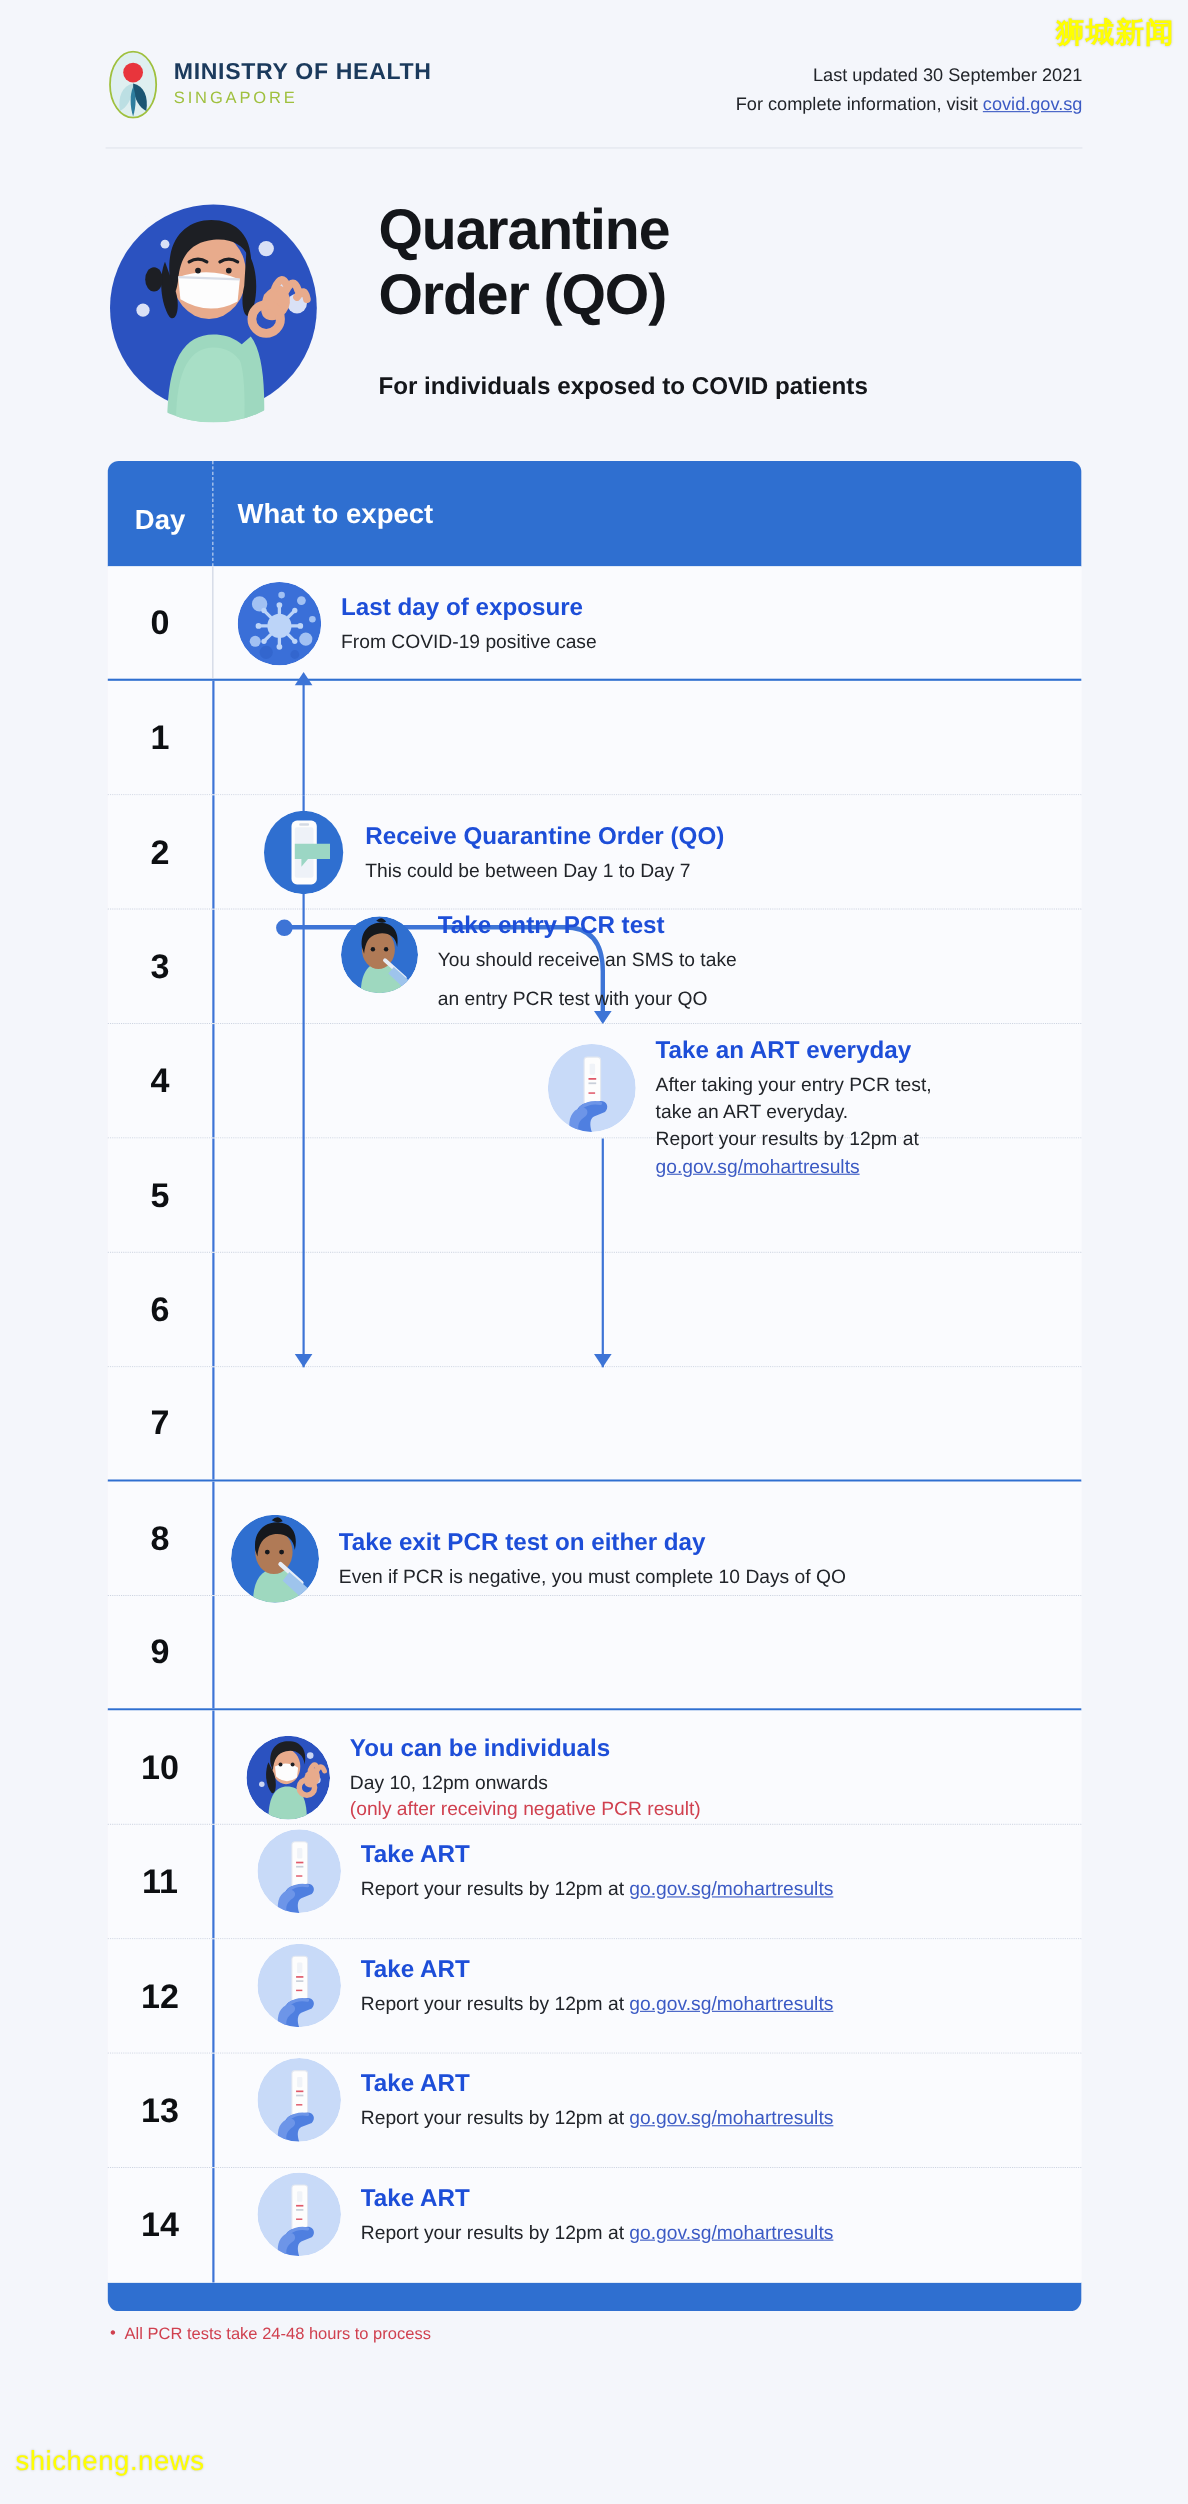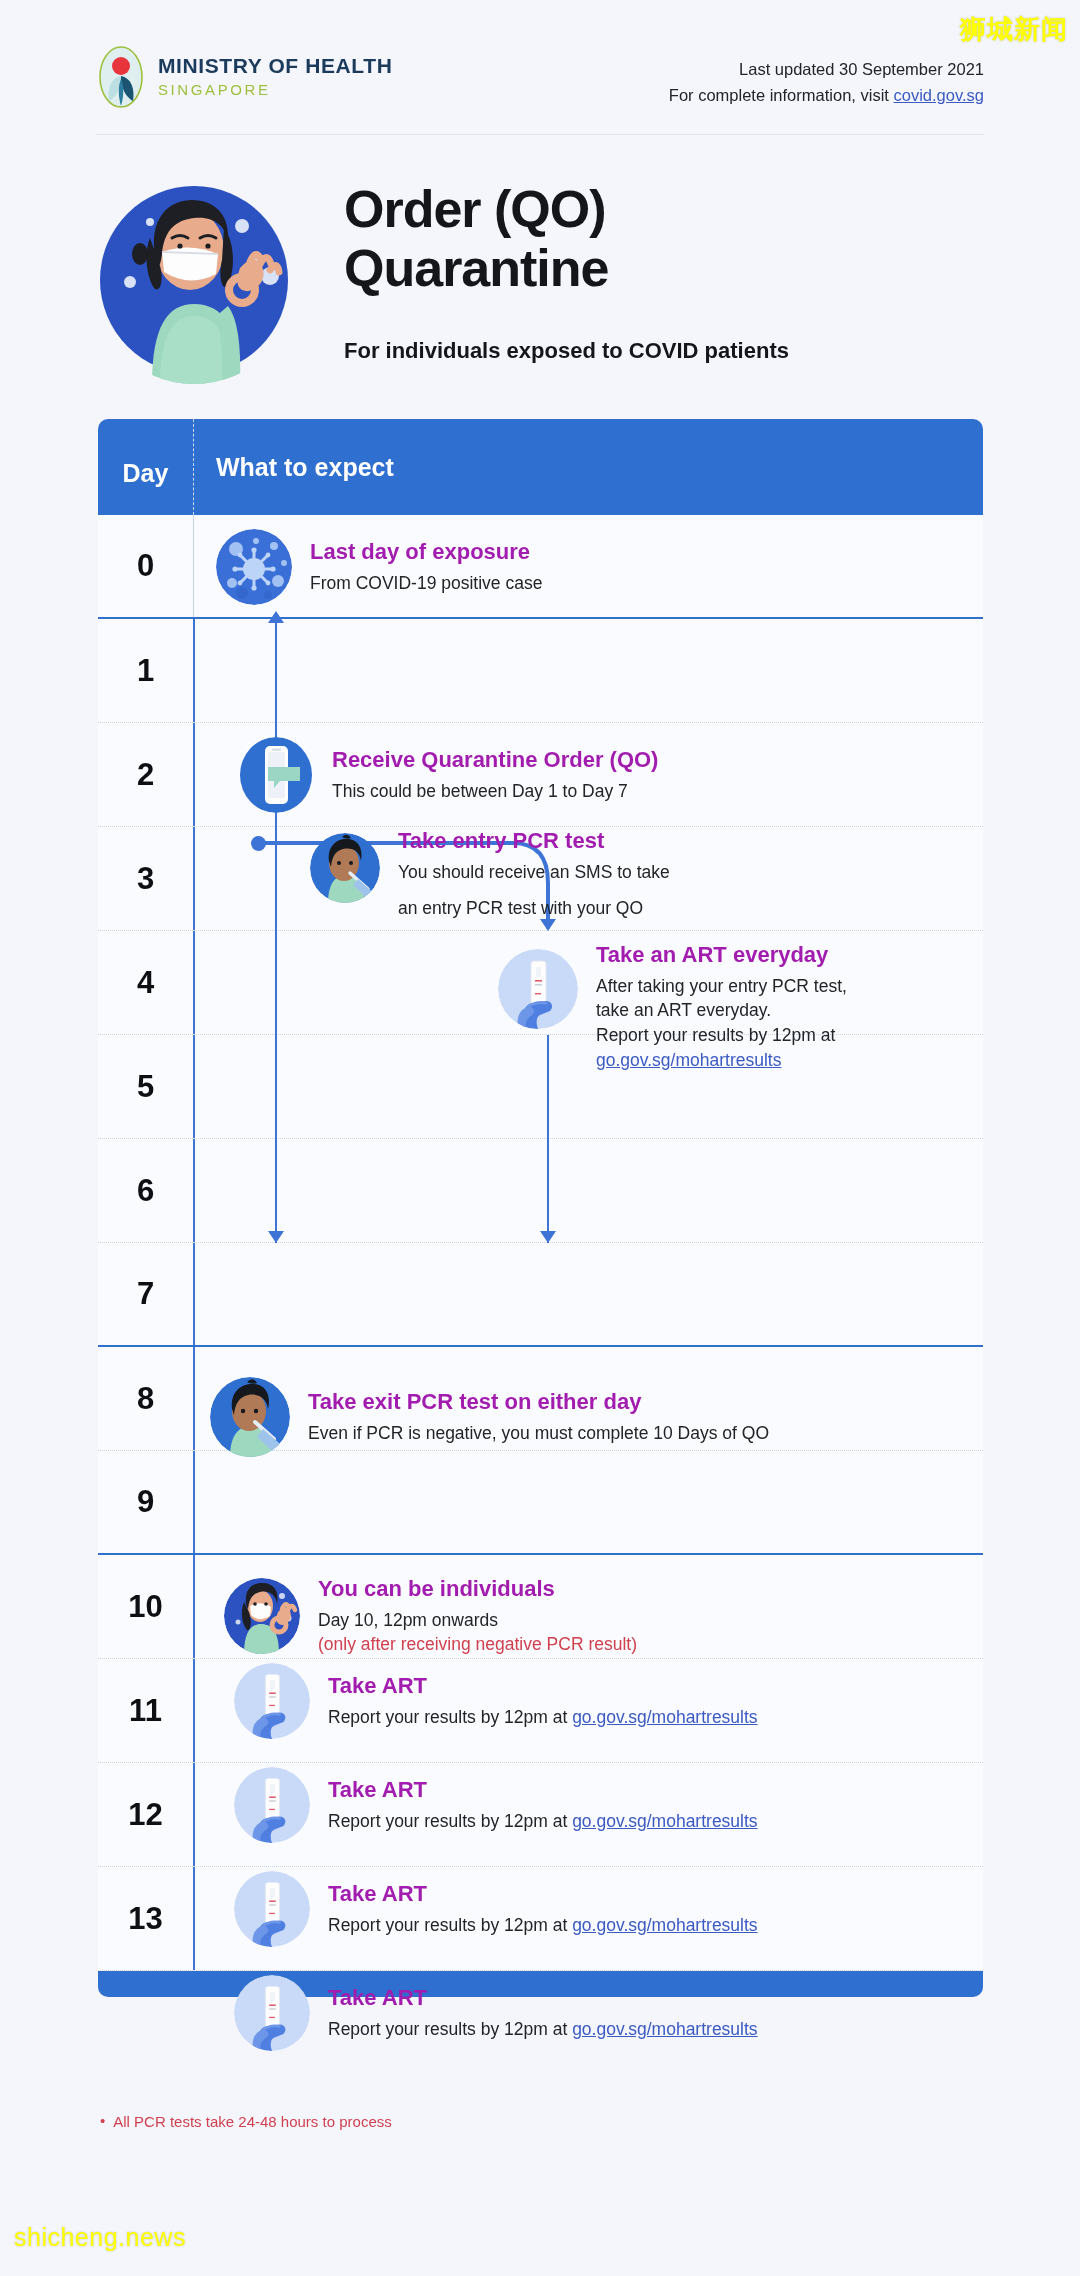--- a/index.html
+++ b/index.html
@@ -109,21 +109,21 @@
   .tfoot {
     height: 26px; background: #2f6fd0; border-radius: 0 0 10px 10px;
   }
 
   
   .cblock { position: absolute; display: flex; align-items: center; z-index: 4; }
   .cicon {
     border-radius: 50%; flex: 0 0 auto; overflow: hidden; position: relative;
   }
   .ctext { margin-left: 18px; }
-  .ctitle { font-size: 22px; font-weight: 700; color: #a21caf; line-height: 1.25; }
+  .ctitle { font-size: 22px; font-weight: 700; color: #1d4ed8; line-height: 1.25; }
   .cdesc { font-size: 17.5px; color: #212429; line-height: 1.42; margin-top: 5px; }
   .cdesc.red { color: #d0404f; }
 
   
   .vline { position: absolute; width: 2px; background: #3d74d6; z-index: 3; }
   .arrow-head {
     position: absolute; width: 0; height: 0; z-index: 3;
     border-left: 8px solid transparent; border-right: 8px solid transparent;
   }
   .arrow-down { border-top: 12px solid #3d74d6; }
@@ -197,22 +197,22 @@
         <path d="M110 62 q8-5 16 0" stroke="#1d1f24" stroke-width="3" fill="none" stroke-linecap="round"></path>
         <circle cx="90" cy="70" r="2.6" fill="#1d1f24"></circle>
         <circle cx="118" cy="70" r="2.6" fill="#1d1f24"></circle>
         <path d="M150 92 q14-16 22-2 q4 10 -2 18 q-8 10 -18 6 q-8 -4 -2 -22 Z" fill="#e8ab8c"></path>
         <circle cx="152" cy="114" r="13" fill="none" stroke="#e8ab8c" stroke-width="8"></circle>
         <path d="M160 86 q6-14 11-2 M170 88 q7-13 11 0 M180 94 q7-10 9 2" stroke="#e8ab8c" stroke-width="7" fill="none" stroke-linecap="round"></path>
         <path d="M138 130 q14 18 12 78 l-18 0 q2-52 -8-66 Z" fill="#9ed8bf"></path>
       </svg>
     </div>
     <div class="hero-title">
+      <div>Quarantine</div>
       <div>Order (QO)</div>
-      <div>Quarantine</div>
     </div>
     <div class="hero-sub">For individuals exposed to COVID patients</div>
   </div>
 
   <div class="table">
 
     <div class="thead">
       <div class="day-lbl">Day</div>
       <div class="hdr-div"></div>
       <div class="exp-lbl">What to expect</div>
@@ -283,20 +283,24 @@
       <div class="row">
         <div class="row-num">12</div>
         <div class="col-div blue"></div>
       </div>
 
       <div class="row">
         <div class="row-num">13</div>
         <div class="col-div blue"></div>
       </div>
 
+      <div class="row last">
+        <div class="row-num">14</div>
+        <div class="col-div blue"></div>
+      </div>
 
       <div class="vline" style="left:177px; top:104px; height:104px;"></div>
       <div class="arrow-head arrow-up" style="left:170px; top:96px;"></div>
 
       <div class="vline" style="left:177px; top:208px; height:520px;"></div>
       <div class="arrow-head arrow-down" style="left:170px; top:716px;"></div>
 
       <svg class="curve" style="left:150px; top:316px;" width="330" height="118" viewBox="0 0 330 118">
         <path d="M10 12 H265 Q300 12 300 52 V96" stroke="#3d74d6" stroke-width="4" fill="none" stroke-linecap="round"></path>
       </svg>

